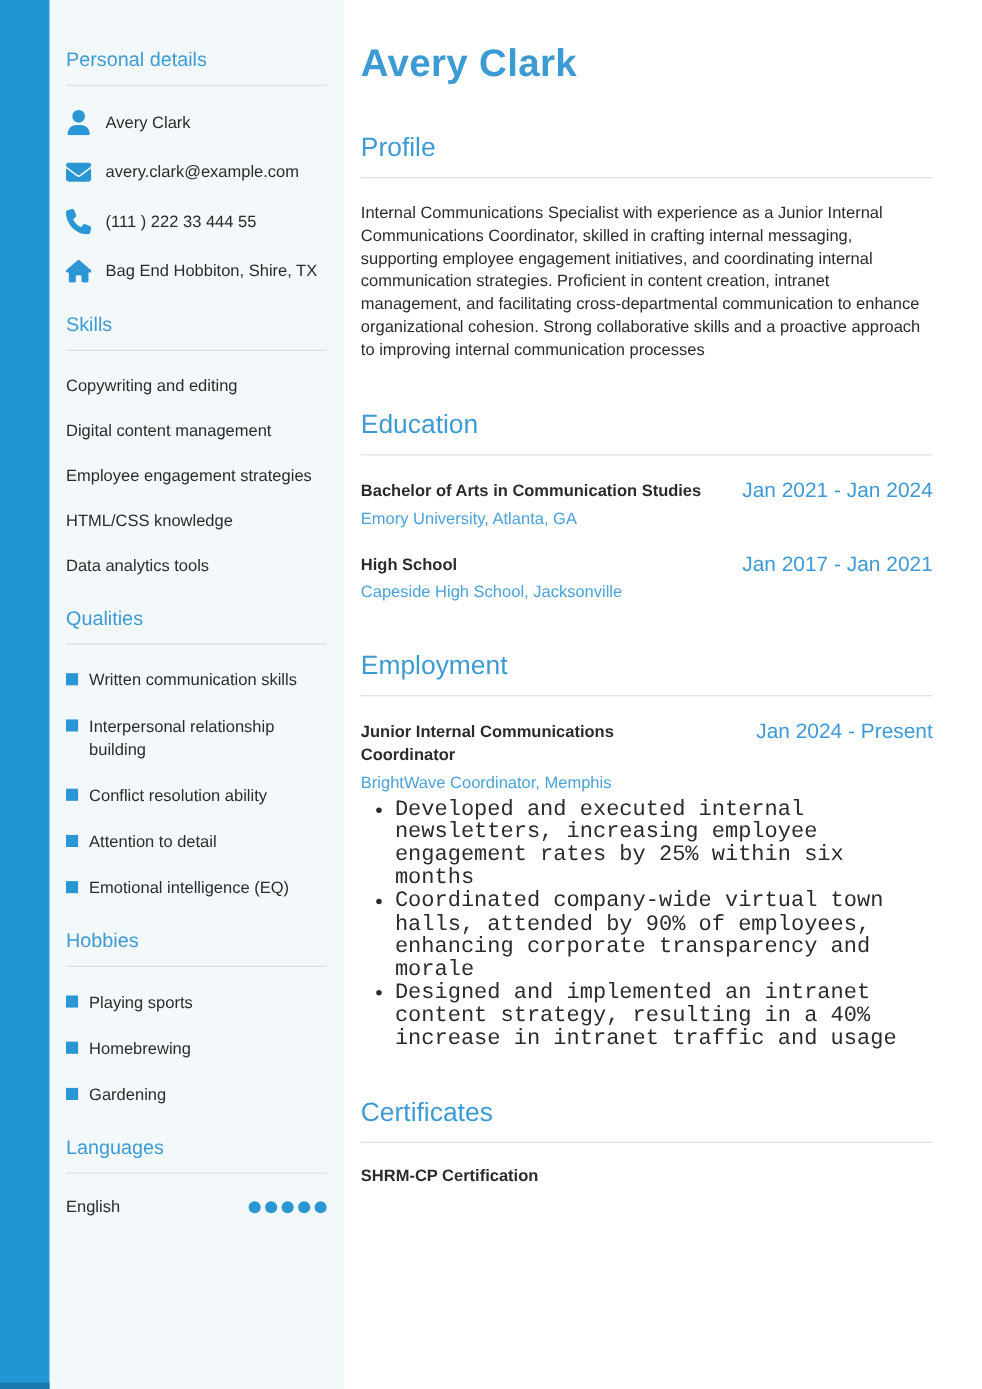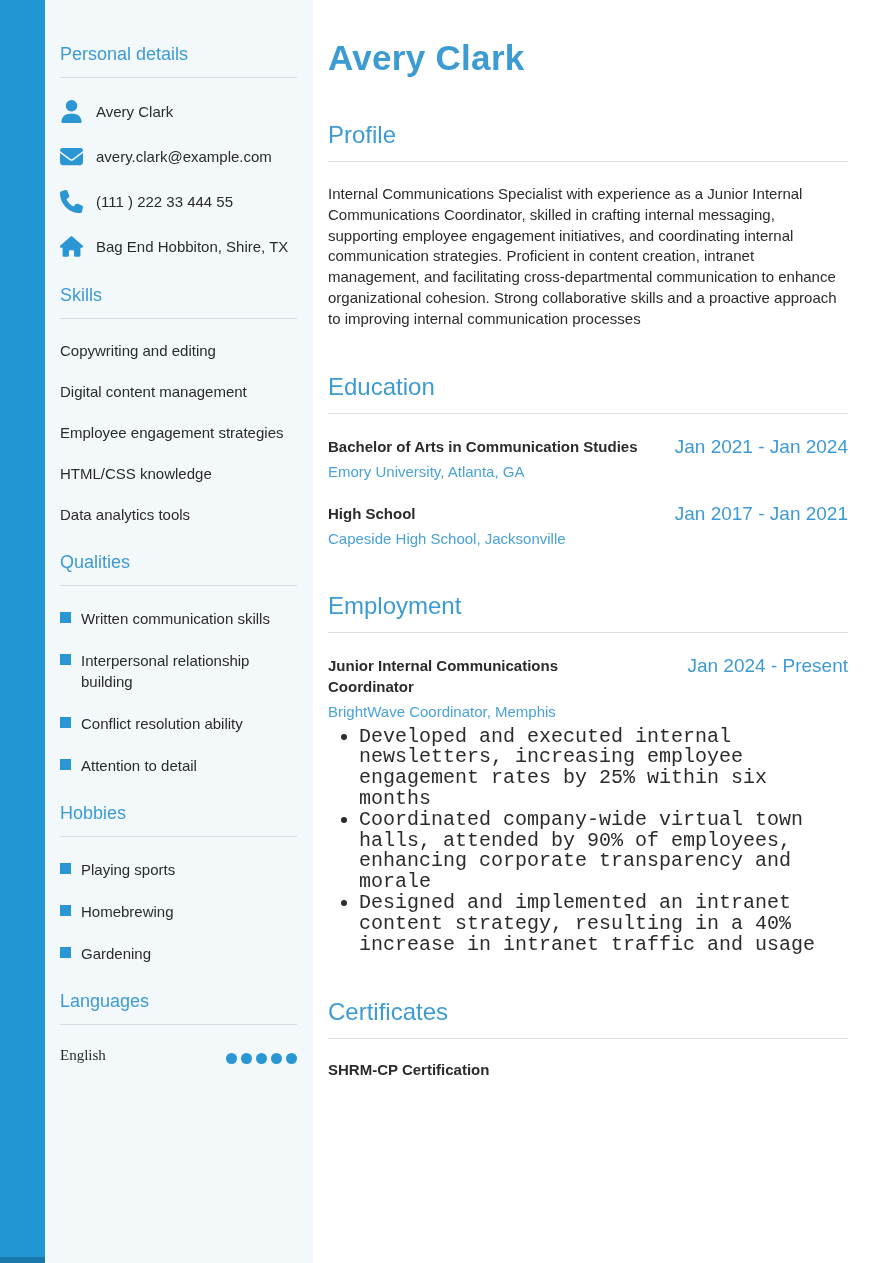--- a/index.html
+++ b/index.html
@@ -20,21 +20,21 @@
 
   .contact-row{display:flex;align-items:center;gap:13px;margin-bottom:22px;}
   .icon{width:23px;height:23px;flex:none;display:flex;align-items:center;justify-content:center;color:#2a96d4;}
   .icon svg{width:23px;height:23px;fill:currentColor;}
   .contact-text{font-size:15px;line-height:20px;}
 
   .plain-item{font-size:15px;line-height:20px;margin-bottom:21px;}
   .bullet-item{display:flex;gap:10px;font-size:15px;line-height:21px;margin-bottom:21px;}
   .sq{width:11px;height:11px;background:#2a96d4;flex:none;margin-top:4px;}
 
-  .lang-row{display:flex;justify-content:space-between;align-items:flex-end;font-size:15px;font-family:Liberation Serif, serif;}
+  .lang-row{display:flex;justify-content:space-between;align-items:center;font-size:15px;}
   .dots{display:flex;gap:4px;}
   .dot{width:11px;height:11px;border-radius:50%;background:#2a96d4;}
 
   
   .main{flex:1;padding:38px 45px 0 15px;box-sizing:border-box;}
   .main h1{font-size:35px;font-weight:700;color:#3d9bd3;margin:0;letter-spacing:.3px;}
   .main h2{font-size:24px;font-weight:400;color:#3d9bd3;margin:0 0 12px;}
   .main-section{margin-top:43px;}
   .profile-text{font-size:15px;line-height:20.8px;margin:0;}
 
@@ -118,20 +118,24 @@
         <span>Interpersonal relationship building</span>
       </div>
       <div class="bullet-item">
         <span class="sq"></span>
         <span>Conflict resolution ability</span>
       </div>
       <div class="bullet-item">
         <span class="sq"></span>
         <span>Attention to detail</span>
       </div>
+      <div class="bullet-item">
+        <span class="sq"></span>
+        <span>Emotional intelligence (EQ)</span>
+      </div>
     </section>
 
     <section class="side-section">
       <h2>Hobbies</h2>
       <hr class="rule">
       <div class="bullet-item">
         <span class="sq"></span>
         <span>Playing sports</span>
       </div>
       <div class="bullet-item">

